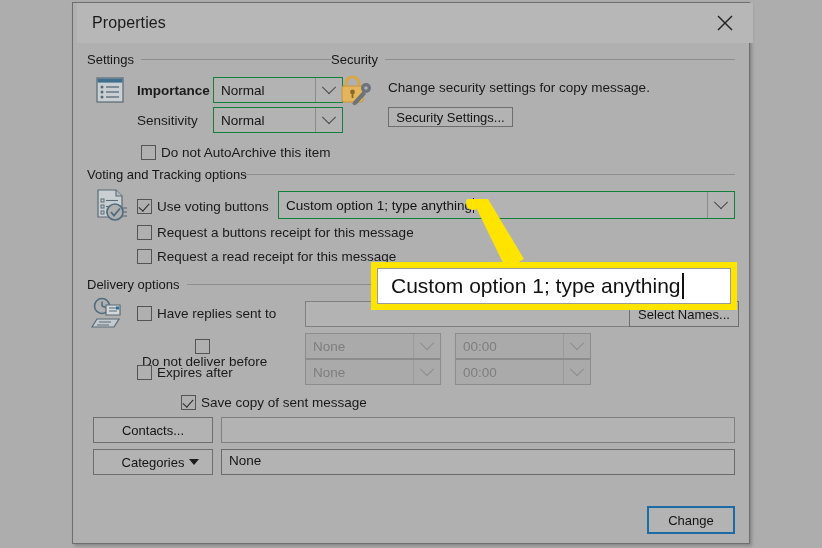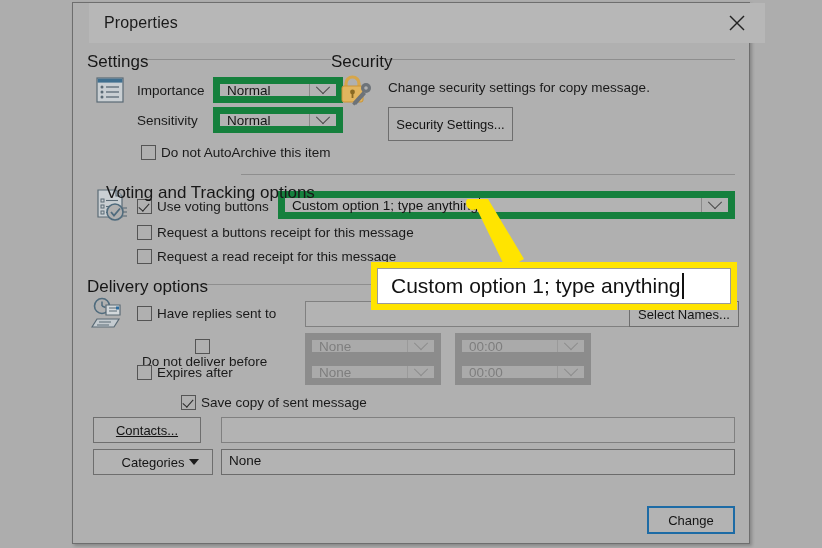--- a/index.html
+++ b/index.html
@@ -24,21 +24,21 @@
     height: 542px;
     background: #b0b0b0;
     border: 1px solid #6e6e6e;
     box-sizing: border-box;
     box-shadow: 2px 2px 3px rgba(0,0,0,0.22);
   }
 
   
   #titlebar {
     position: absolute;
-    left: 16px; top: 0;
+    left: 4px; top: 0;
     width: 100%;
     height: 40px;
     background: #b7b7b7;
     box-sizing: border-box;
   }
   #title-text {
     position: absolute;
     left: 15px;
     top: 11px;
     font-size: 16px;
@@ -51,21 +51,21 @@
     top: 4px;
     width: 44px;
     height: 32px;
     cursor: pointer;
   }
   #close-x svg { position: absolute; left: 14px; top: 8px; }
 
   
   .group-label {
     position: absolute;
-    font-size: 17px;
+    font-size: 13px;
     color: #171717;
     background: transparent;
     padding-right: 5px;
     z-index: 3;
   }
   .group-rule {
     position: absolute;
     height: 1px;
     background: #8e8e8e;
     z-index: 1;
@@ -110,21 +110,21 @@
     margin-left: 5px;
     font-size: 13.5px;
     color: #1a1a1a;
     white-space: nowrap;
   }
 
   
   .combo {
     position: absolute;
     background: #b3b3b3;
-    border: 7px solid #15803d;
+    border: 1px solid #15803d;
     box-sizing: border-box;
     display: flex;
     align-items: center;
     cursor: pointer;
   }
   .combo .combo-text {
     flex: 1;
     padding-left: 7px;
     font-size: 13.5px;
     color: #141414;
@@ -269,21 +269,21 @@
       <rect x="4.6" y="5.6" width="24.8" height="4" fill="#3f6f8f"></rect>
       <circle cx="9" cy="14" r="1.5" fill="#5a6a75"></circle>
       <circle cx="9" cy="19" r="1.5" fill="#5a6a75"></circle>
       <circle cx="9" cy="24" r="1.5" fill="#5a6a75"></circle>
       <line x1="13" y1="14" x2="26" y2="14" stroke="#5a6a75" stroke-width="1.3"></line>
       <line x1="13" y1="19" x2="26" y2="19" stroke="#5a6a75" stroke-width="1.3"></line>
       <line x1="13" y1="24" x2="26" y2="24" stroke="#5a6a75" stroke-width="1.3"></line>
     </svg>
   </div>
 
-  <div class="lbl" style="left:64px; top:80px;">Importance</div>
+  <div class="lbl" style="left:64px; top:80px;font-weight:bold;">Importance</div>
   <div class="combo" style="left:140px; top:74px; width:130px; height:26px;">
     <div class="combo-text">Normal</div>
     <div class="combo-arrow">
         <i class="chev"></i>
       </div>
   </div>
 
   <div class="lbl" style="left:64px; top:110px;">Sensitivity</div>
   <div class="combo" style="left:140px; top:104px; width:130px; height:26px;">
     <div class="combo-text">Normal</div>
@@ -307,25 +307,25 @@
       <circle cx="15.5" cy="19" r="2.4" fill="#8a6a23"></circle>
       <rect x="14.6" y="20" width="1.8" height="5" fill="#8a6a23"></rect>
       <circle cx="29" cy="15" r="5" fill="#6d7379"></circle>
       <circle cx="29" cy="15" r="1.8" fill="#b0b0b0"></circle>
       <path d="M26 18 L16 29 l3 3 L29 21 z" fill="#6d7379"></path>
       <rect x="17" y="27" width="3" height="5" fill="#6d7379" transform="rotate(45 18 29)"></rect>
     </svg>
   </div>
 
   <div class="lbl" style="left:315px; top:77px;">Change security settings for copy message.</div>
-  <div class="btn" style="left:315px; top:104px; width:125px; height:34px;">
+  <div class="btn" style="left:315px; top:104px; width:125px; height:20px;">
     <span>Security Settings...</span>
   </div>
 
-  <div class="group-label" style="left:14px; top:180px;margin-left:19px;">Voting and Tracking options</div>
+  <div class="group-label" style="left:14px; top:164px;">Voting and Tracking options</div>
   <div class="group-rule" style="left:168px; top:171px; width:494px;"></div>
 
   <div class="icon-box" style="left:20px; top:184px;">
     <svg width="38" height="38" viewBox="0 0 38 38">
       <path d="M5 3 h18 l6 6 v21 H5 z" fill="#c9cfd3" stroke="#5a6a75" stroke-width="1.2"></path>
       <path d="M23 3 v6 h6" fill="#b3bcc2" stroke="#5a6a75" stroke-width="1.1"></path>
       <rect x="8" y="12" width="3" height="3" fill="none" stroke="#5a6a75" stroke-width="1"></rect>
       <rect x="8" y="18" width="3" height="3" fill="none" stroke="#5a6a75" stroke-width="1"></rect>
       <rect x="8" y="24" width="3" height="3" fill="none" stroke="#5a6a75" stroke-width="1"></rect>
       <line x1="13" y1="13.5" x2="25" y2="13.5" stroke="#5a6a75" stroke-width="1.1"></line>
@@ -420,21 +420,21 @@
     <div class="combo-arrow">
         <i class="chev"></i>
       </div>
   </div>
 
   <div class="cbx-row" style="left:64px; top:392px;padding-left:44px;">
     <span class="cbx checked"></span>
     <span class="cbx-label">Save copy of sent message</span>
   </div>
 
-  <div class="btn" style="left:20px; top:414px; width:108px; height:26px;text-decoration:underline;">
+  <div class="btn" style="left:20px; top:414px; width:120px; height:26px;">
     <span>Contacts...</span>
   </div>
   <div class="field" style="left:148px; top:414px; width:514px; height:26px;"></div>
 
   <div class="btn split" style="left:20px; top:446px; width:120px; height:26px;">
     <span>Categories</span>
     <i class="split-arrow"></i>
   </div>
   <div class="field strong" style="left:148px; top:446px; width:514px; height:26px;">None</div>
 

